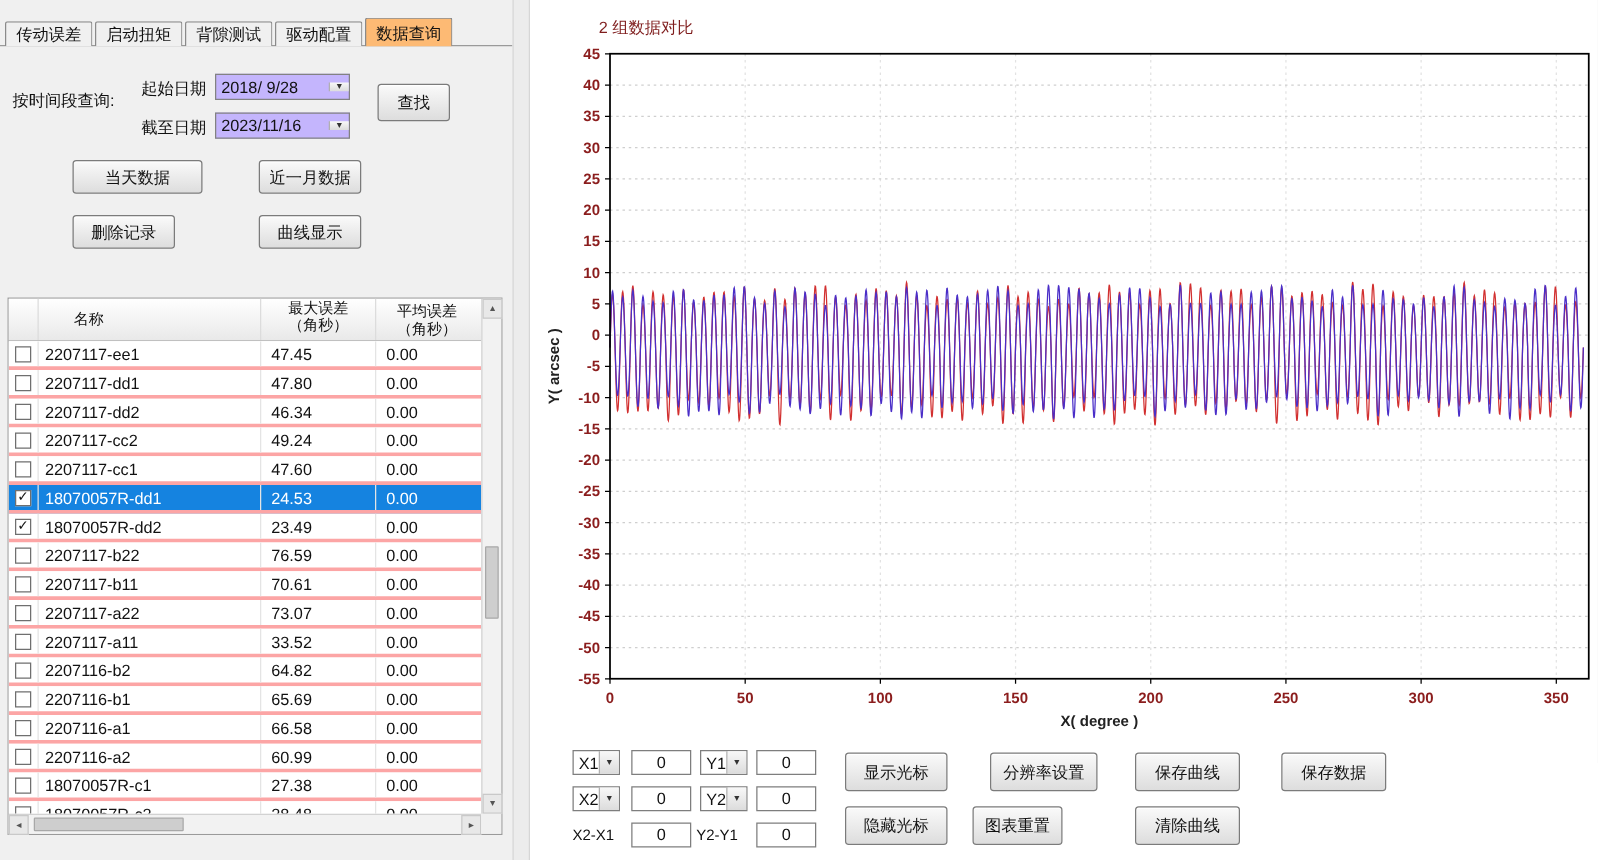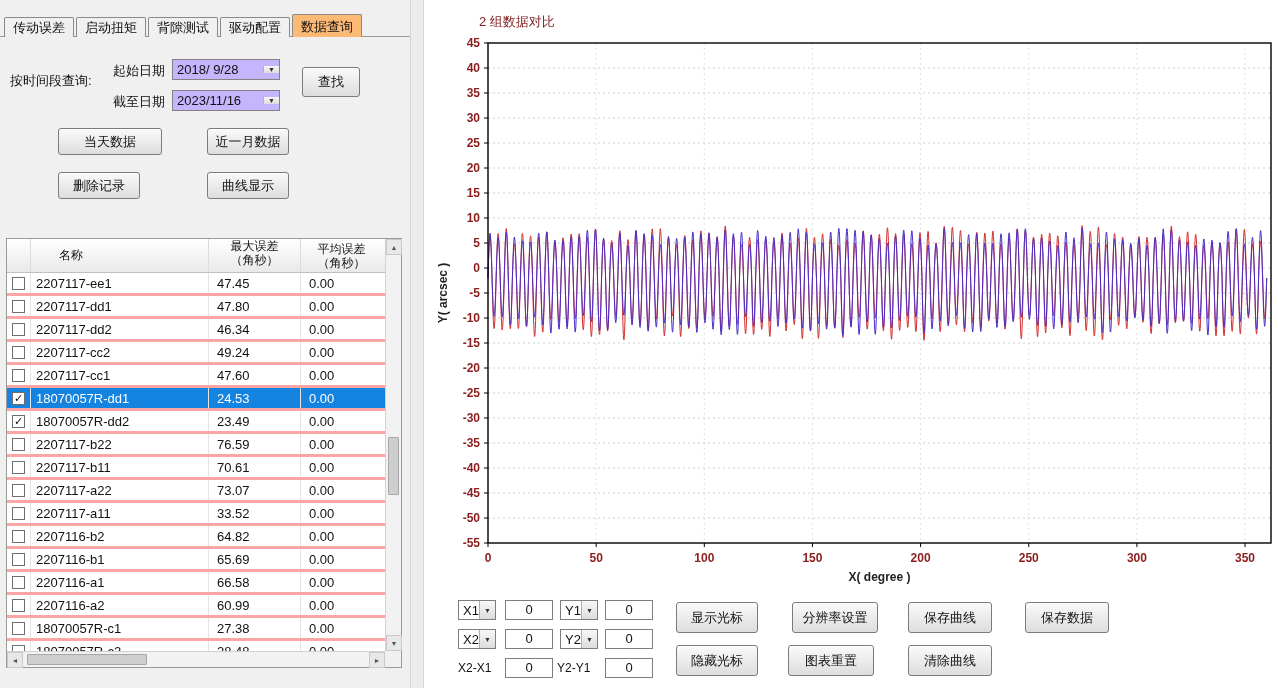--- a/index.html
+++ b/index.html
@@ -419,20 +419,20 @@
     </div>
     <div class="btn cbtn" style="left:484px;top:602px;width:84px">
       <span>保存曲线</span>
     </div>
     <div class="btn cbtn" style="left:601px;top:602px;width:84px">
       <span>保存数据</span>
     </div>
     <div class="btn cbtn" style="left:252px;top:645px;width:82px">
       <span>隐藏光标</span>
     </div>
-    <div class="btn cbtn" style="left:364px;top:645px;width:86px">
+    <div class="btn cbtn" style="left:354px;top:645px;width:72px">
       <span>图表重置</span>
     </div>
     <div class="btn cbtn" style="left:484px;top:645px;width:84px">
       <span>清除曲线</span>
     </div>
   </div>
 </div>
 
 </body></html>

